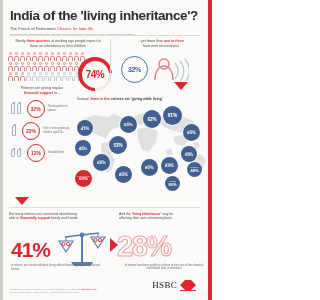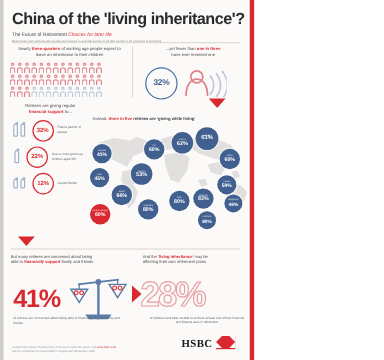--- a/index.html
+++ b/index.html
@@ -125,36 +125,36 @@
   .big73{
     position:absolute;left:-2px;top:18px;font-size:29px;font-weight:bold;
     letter-spacing:-1.5px;color:transparent;
     -webkit-text-stroke:1px #e8a0a4;
   }
   .p6 .cap{position:absolute;left:4px;top:52px;width:82px;font-size:2.6px;line-height:3.4px;color:#6b6b6b;text-align:center;}
 
   
   .foot{position:absolute;left:7px;bottom:6px;width:120px;font-size:2.4px;line-height:3.2px;color:#9a9a9a;}
   .foot .lk{color:#d9282f;}
-  .hsbc{position:absolute;right:12px;bottom:9px;display:flex;align-items:center;gap:3px;font-weight:bold;}
+  .hsbc{position:absolute;right:12px;bottom:9px;display:flex;align-items:flex-start;gap:3px;}
   .hsbc .wd{font-family:"Liberation Serif","DejaVu Serif",serif;font-size:9px;color:#1a1a1a;letter-spacing:.3px;}
   .hsbc .hex{width:16px;height:11px;position:relative;background:#d9282f;}
   .hsbc .hex::before,.hsbc .hex::after{content:"";position:absolute;width:0;height:0;top:0;
     border-top:5.5px solid #fff;border-bottom:5.5px solid #fff;}
   .hsbc .hex::before{left:0;border-right:5px solid transparent;}
   .hsbc .hex::after{right:0;border-left:5px solid transparent;}
 </style>
 </head>
 <body>
 
 <div class="page">
  <div class="inner">
 
   <div class="hdr">
-    <div class="title">China of the 'living inheritance'?</div>
+    <div class="title">India of the 'living inheritance'?</div>
     <div class="subtitle">
       <span>The Future of Retirement</span>
       <span class="em">Choices for later life</span>
     </div>
     <div class="srcline">Responses from working age people and retirees in a global survey of 16,000 people in 15 countries &amp; territories</div>
   </div>
   <div class="hrule"></div>
 
   <div class="p1">
     <div class="copy">
@@ -312,20 +312,23 @@
           </div>
           <div class="pic blue">
             <i></i>
             <b></b>
           </div>
           <div class="pic blue">
             <i></i>
             <b></b>
           </div>
         </div>
+    <div class="donut74">
+      <span>74%</span>
+    </div>
   </div>
 
   <div class="vdiv"></div>
 
   <div class="p2">
     <div class="copy">
       <span>...yet fewer than </span><span class="r">one in three</span><br>
       <span>have ever received one</span>
     </div>
     <div class="ring32">

